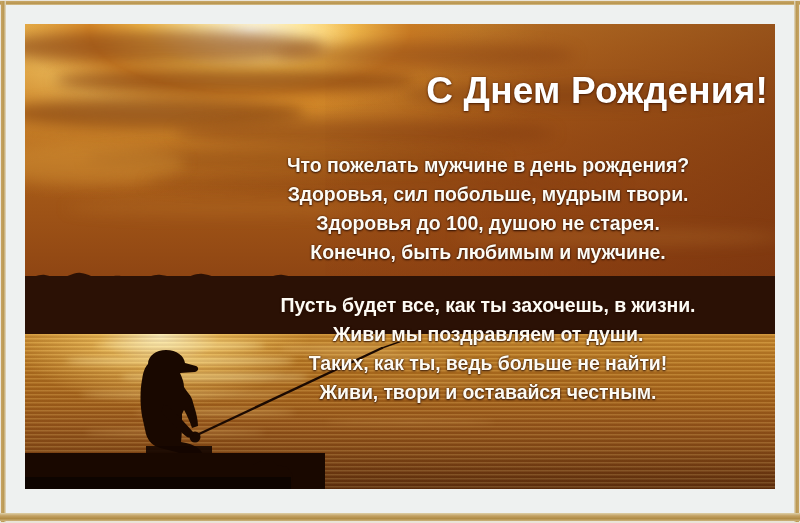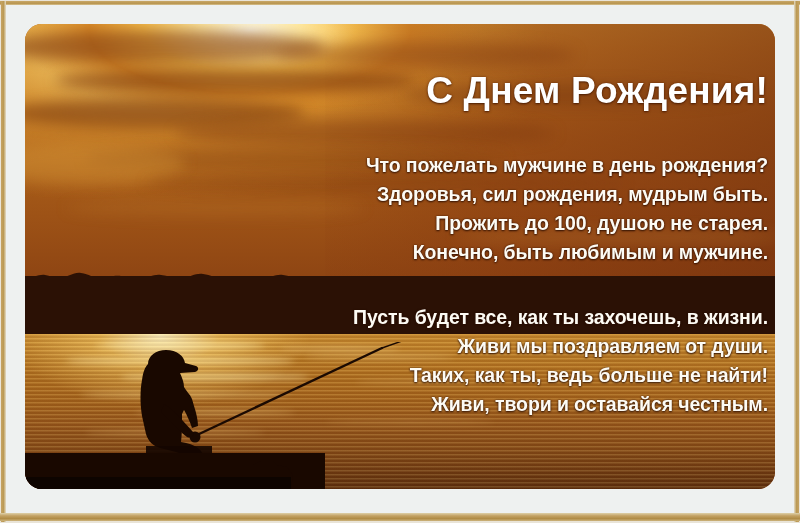--- a/index.html
+++ b/index.html
@@ -24,21 +24,21 @@
     background:linear-gradient(180deg,#ded0a9 0%,#c3a264 35%,#b08c46 70%,#cdb47d 100%);}
 
   .mat{
     position:absolute;left:6px;top:5px;width:788px;height:508px;
     background:#eef1f0;
   }
 
   
   .photo{
     position:absolute;left:25px;top:24px;width:750px;height:465px;
-    overflow:hidden;background:#8c3f13;border-radius:17px;
+    overflow:hidden;background:#8c3f13;
   }
 
   
   .sky{
     position:absolute;left:0;top:0;width:750px;height:268px;
     background:
       radial-gradient(ellipse 230px 90px at 225px 6px, #fffde8 0%, #ffe9a0 22%, #f5bd4c 46%, #d98b28 70%, rgba(185,95,25,0) 100%),
       radial-gradient(ellipse 420px 150px at 120px 30px, rgba(255,225,130,.85) 0%, rgba(230,160,55,.45) 48%, rgba(180,90,25,0) 100%),
       linear-gradient(180deg,
         #d89a35 0%, #cf8b2c 9%, #c47f27 18%,
@@ -117,25 +117,26 @@
     position:absolute;right:7px;top:46px;
     font-size:37px;font-weight:bold;color:#ffffff;
     letter-spacing:.2px;white-space:nowrap;
     text-shadow:0 1px 2px rgba(60,20,0,.75), 0 0 3px rgba(80,30,0,.5);
   }
   .poem{
     position:absolute;right:7px;top:127px;width:560px;
     text-align:right;
   }
   .stanza{margin:0;}
-  .stanza + .stanza{margin-top:36px;}
+  .stanza + .stanza{margin-top:24px;}
   .line{
     font-size:19.5px;font-weight:bold;color:#fdfbf4;
     line-height:29px;white-space:nowrap;letter-spacing:-.1px;
     text-shadow:0 1px 2px rgba(40,12,0,.85), 0 0 2px rgba(40,12,0,.65);
+    text-align:center;
   }
 </style>
 </head>
 <body>
 
 <div class="frame">
 
   <div class="gold-edge"></div>
   <div class="gold-line-top"></div>
   <div class="gold-line-left"></div>
@@ -232,22 +233,22 @@
         <path fill="#190800" d="M0,12 L228,12 L236,8 L248,8 L252,12 L262,14 L268,22 L266,36 L0,36 Z"></path>
         <path fill="#0d0400" d="M0,24 L266,24 L266,36 L0,36 Z"></path>
       </svg>
     </div>
 
     <div class="title">С Днем Рождения!</div>
 
     <div class="poem">
       <div class="stanza">
         <div class="line">Что пожелать мужчине в день рождения?</div>
-        <div class="line">Здоровья, сил рождения, мудрым быть.</div>
-        <div class="line">Прожить до 100, душою не старея.</div>
+        <div class="line">Здоровья, сил побольше, мудрым твори.</div>
+        <div class="line">Здоровья до 100, душою не старея.</div>
         <div class="line">Конечно, быть любимым и мужчине.</div>
       </div>
       <div class="stanza">
         <div class="line">Пусть будет все, как ты захочешь, в жизни.</div>
         <div class="line">Живи мы поздравляем от души.</div>
         <div class="line">Таких, как ты, ведь больше не найти!</div>
         <div class="line">Живи, твори и оставайся честным.</div>
       </div>
     </div>
 

